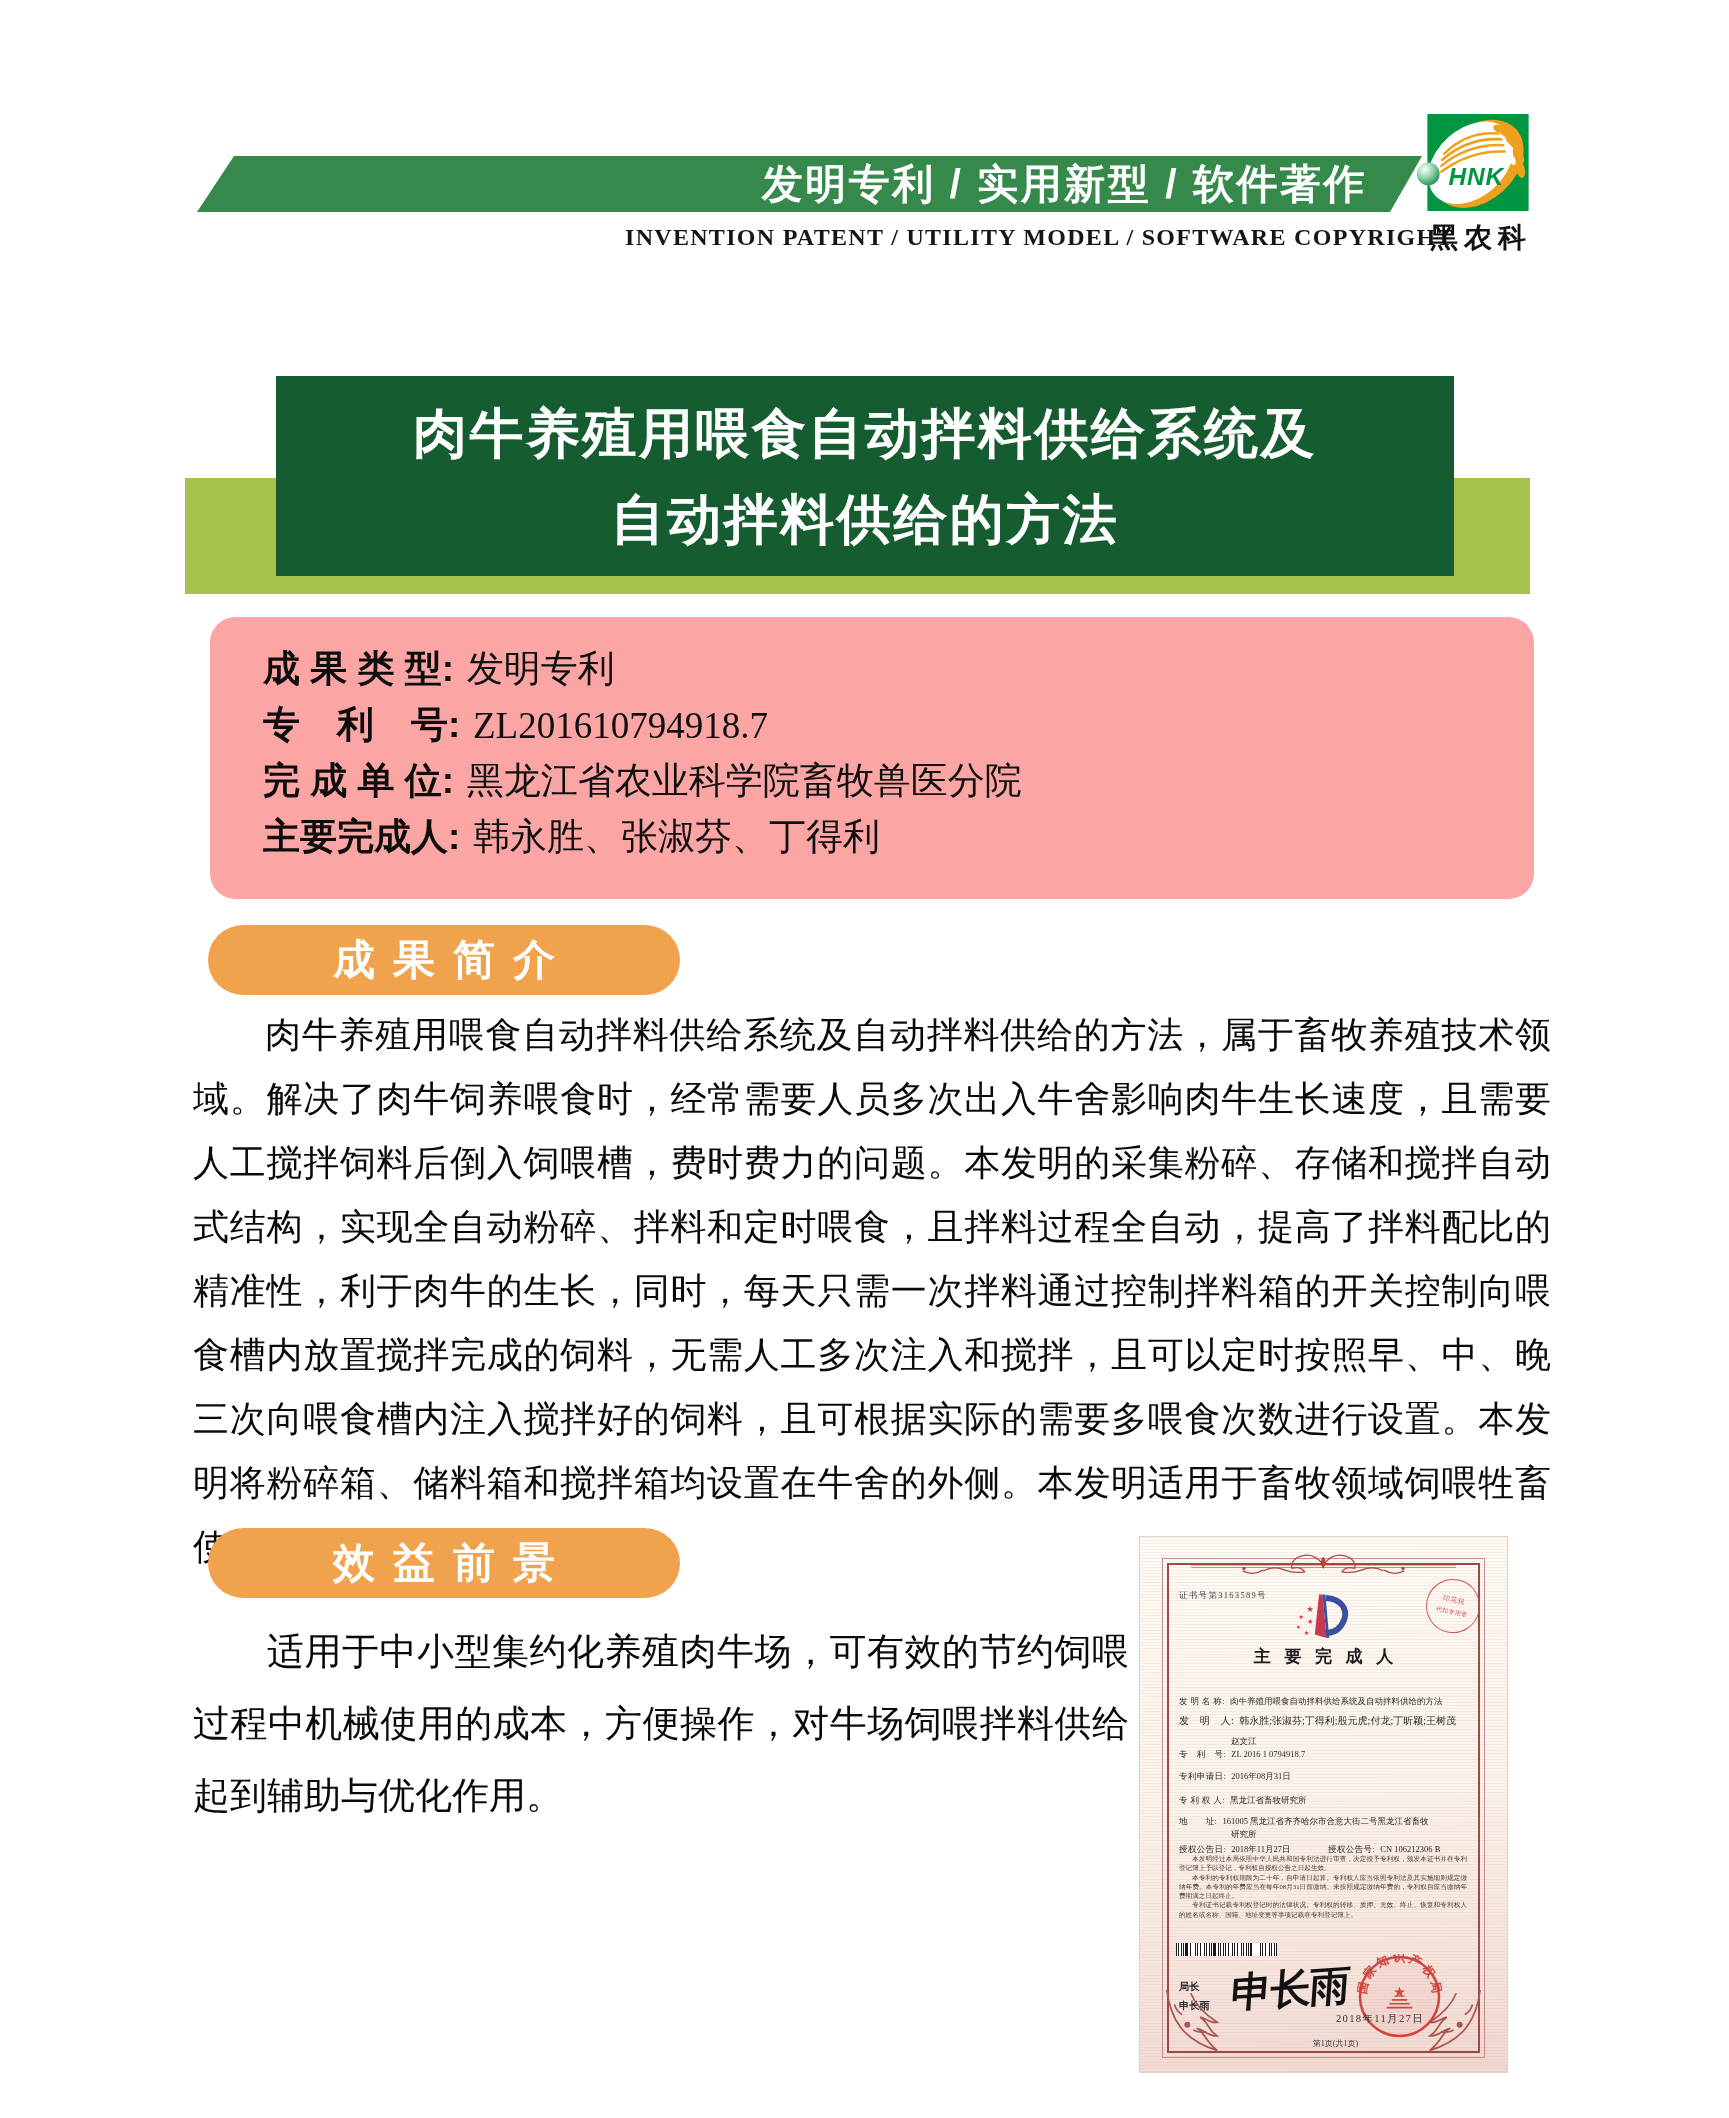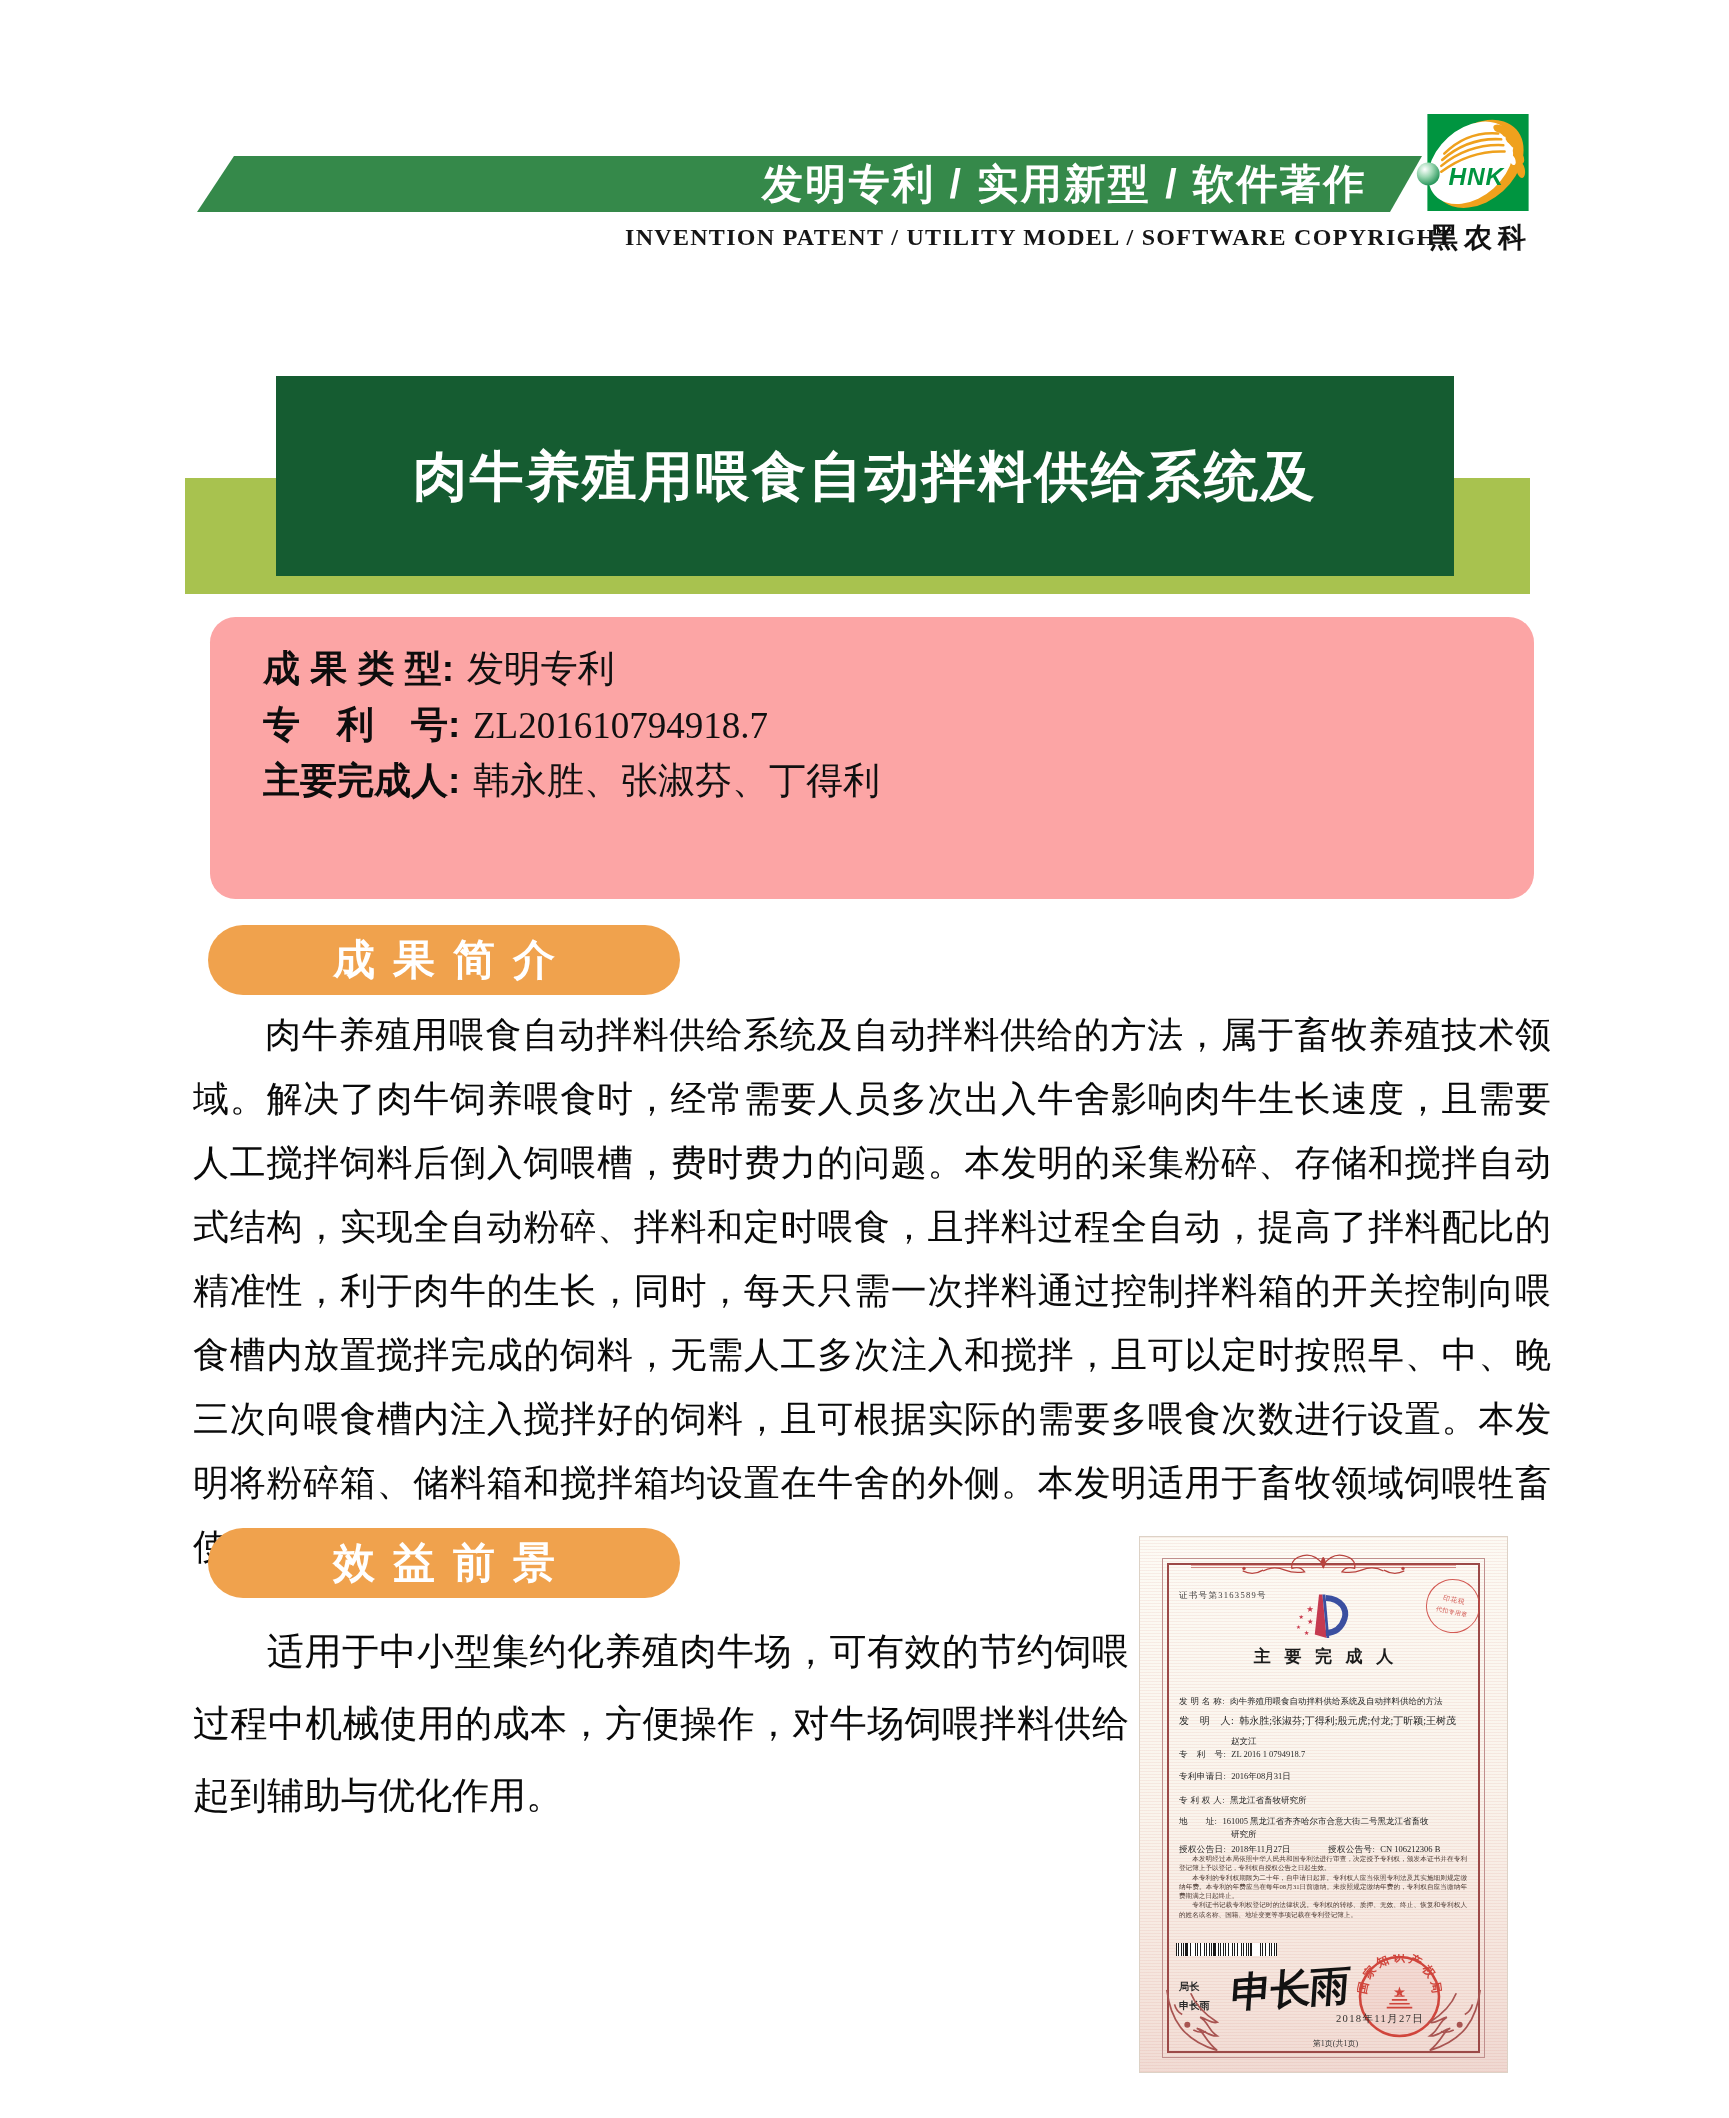--- a/index.html
+++ b/index.html
@@ -126,30 +126,35 @@
       </g>
       <text x="50" y="168" font-size="58" font-weight="bold" font-style="italic" fill="#009540" font-family="Liberation Sans, sans-serif" letter-spacing="2">HNK</text>
       <circle cx="2" cy="142" r="27" fill="url(#sphGrad)"></circle>
     </svg>
   </div>
   <div class="abs" id="logo-name">黑农科</div>
 
   <div class="abs" id="light-band"></div>
   <div class="abs" id="title-box">
     <div>肉牛养殖用喂食自动拌料供给系统及</div>
+    <div>自动拌料供给的方法</div>
   </div>
 
   <div class="abs" id="info-box">
     <div class="info-row">
       <span class="info-label">成 果 类 型:</span>
       <span class="info-value">发明专利</span>
     </div>
     <div class="info-row">
       <span class="info-label">专　利　号:</span>
       <span class="info-value">ZL201610794918.7</span>
+    </div>
+    <div class="info-row">
+      <span class="info-label">完 成 单 位:</span>
+      <span class="info-value">黑龙江省农业科学院畜牧兽医分院</span>
     </div>
     <div class="info-row">
       <span class="info-label">主要完成人:</span>
       <span class="info-value">韩永胜、张淑芬、丁得利</span>
     </div>
   </div>
 
   <div class="abs pill" id="pill-1">
     <span>成果简介</span>
   </div>

